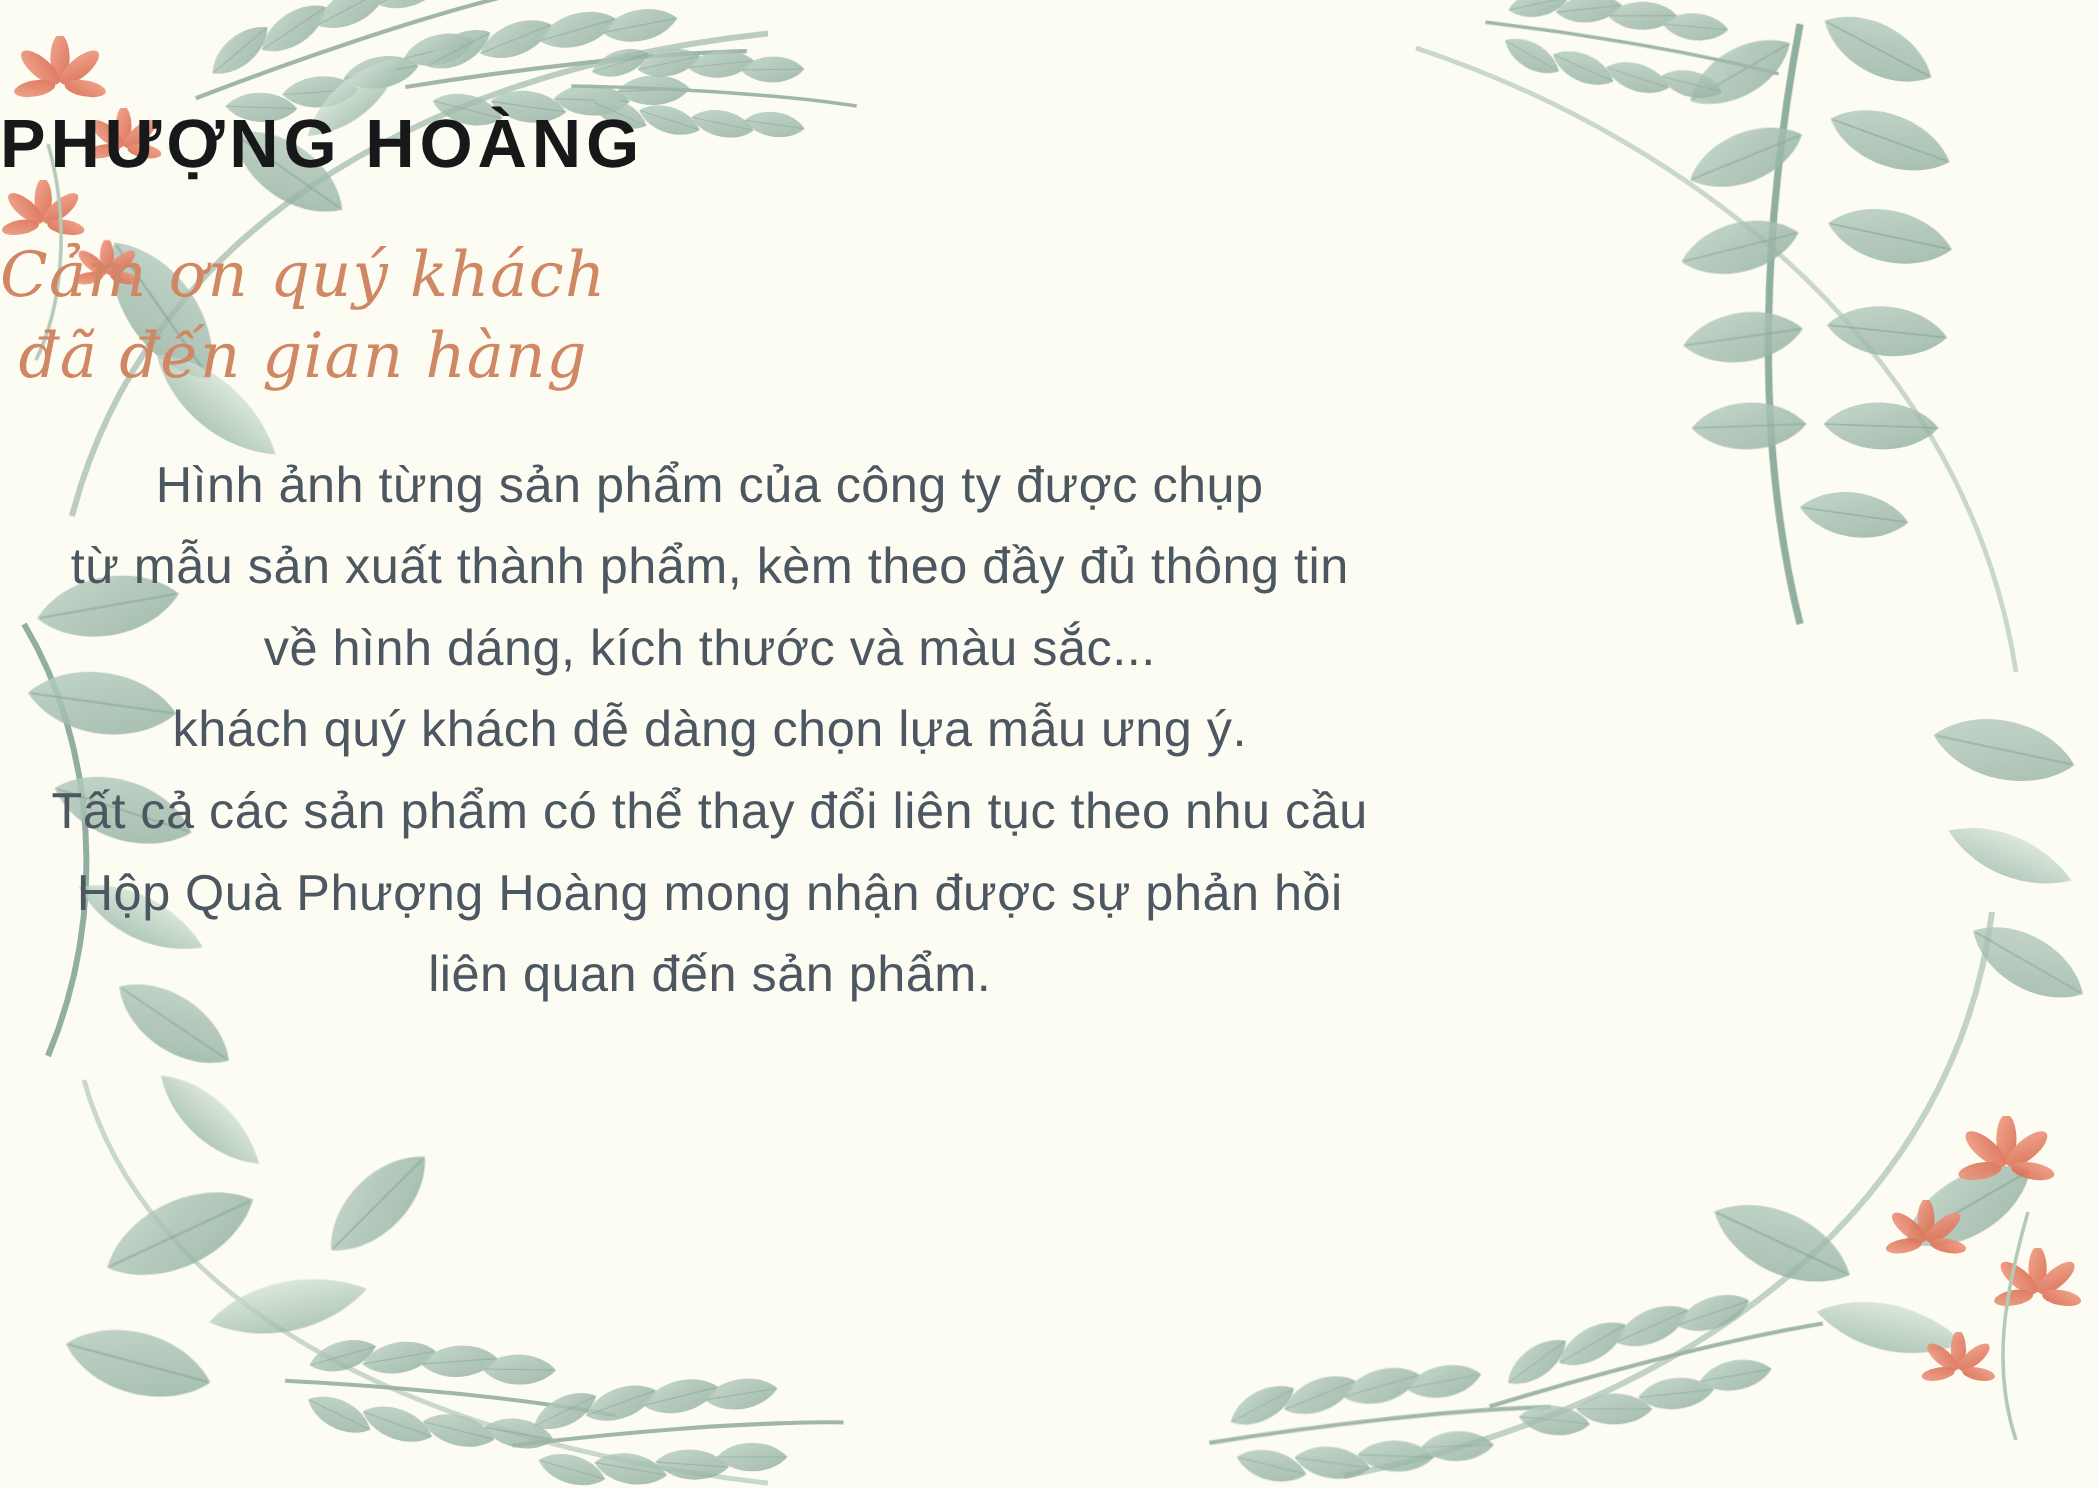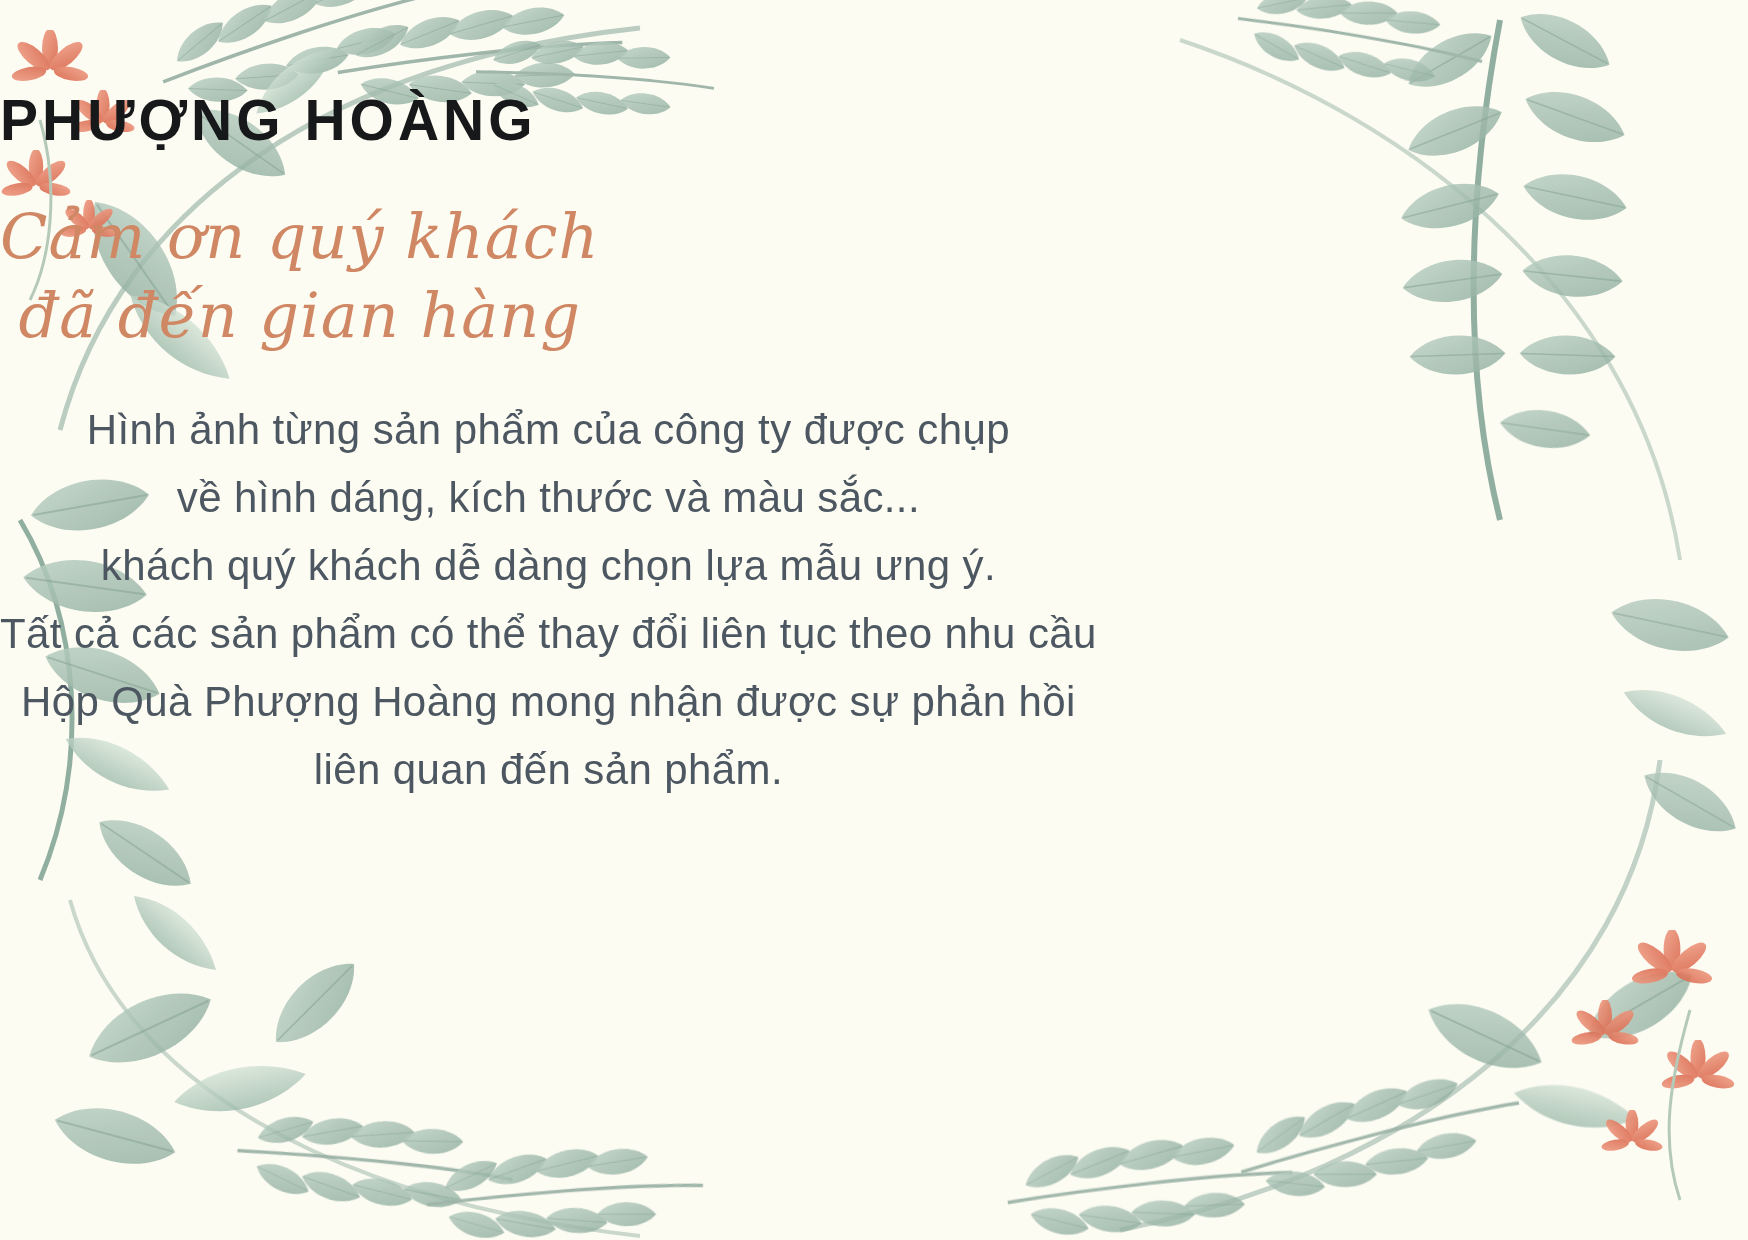--- a/index.html
+++ b/index.html
@@ -50,37 +50,37 @@
     font-size: 57px;
     letter-spacing: 4px;
     color: #17181a;
     line-height: 1;
   }
 
   .script {
     margin-top: 48px;
     font-family: "DejaVu Serif", serif;
     font-style: italic;
-    font-size: 62px;
+    font-size: 52px;
     line-height: 1.28;
     color: #d08763;
     letter-spacing: 1px;
   }
   .script .l2 { display: block; font-style: italic; }
 
   .body-copy {
     margin-top: 40px;
     font-family: "Liberation Sans", sans-serif;
     font-size: 42px;
     line-height: 1.62;
     color: #4c5761;
     letter-spacing: 0.4px;
     max-width: 1420px;
   }
-  .body-copy span { display: block; }
+  .body-copy span { display: block; margin-left: 43px; }
 </style>
 </head>
 <body>
 
 <div class="card">
 
   <div class="deco">
     <svg viewBox="0 0 1748 1240" xmlns="http://www.w3.org/2000/svg" aria-hidden="true">
       <defs>
         <linearGradient id="lg1" x1="0" y1="0" x2="1" y2="1">
@@ -215,20 +215,21 @@
 
     <div class="brand-title">PHƯỢNG HOÀNG</div>
 
     <div class="script">
       <span class="l1">Cảm ơn quý khách</span>
       <span class="l2">đã đến gian hàng</span>
     </div>
 
     <div class="body-copy">
       <span>Hình ảnh từng sản phẩm của công ty được chụp</span>
+      <span>từ mẫu sản xuất thành phẩm, kèm theo đầy đủ thông tin</span>
       <span>về hình dáng, kích thước và màu sắc...</span>
       <span>khách quý khách dễ dàng chọn lựa mẫu ưng ý.</span>
       <span>Tất cả các sản phẩm có thể thay đổi liên tục theo nhu cầu</span>
       <span>Hộp Quà Phượng Hoàng mong nhận được sự phản hồi</span>
       <span>liên quan đến sản phẩm.</span>
     </div>
 
   </div>
 </div>
 

